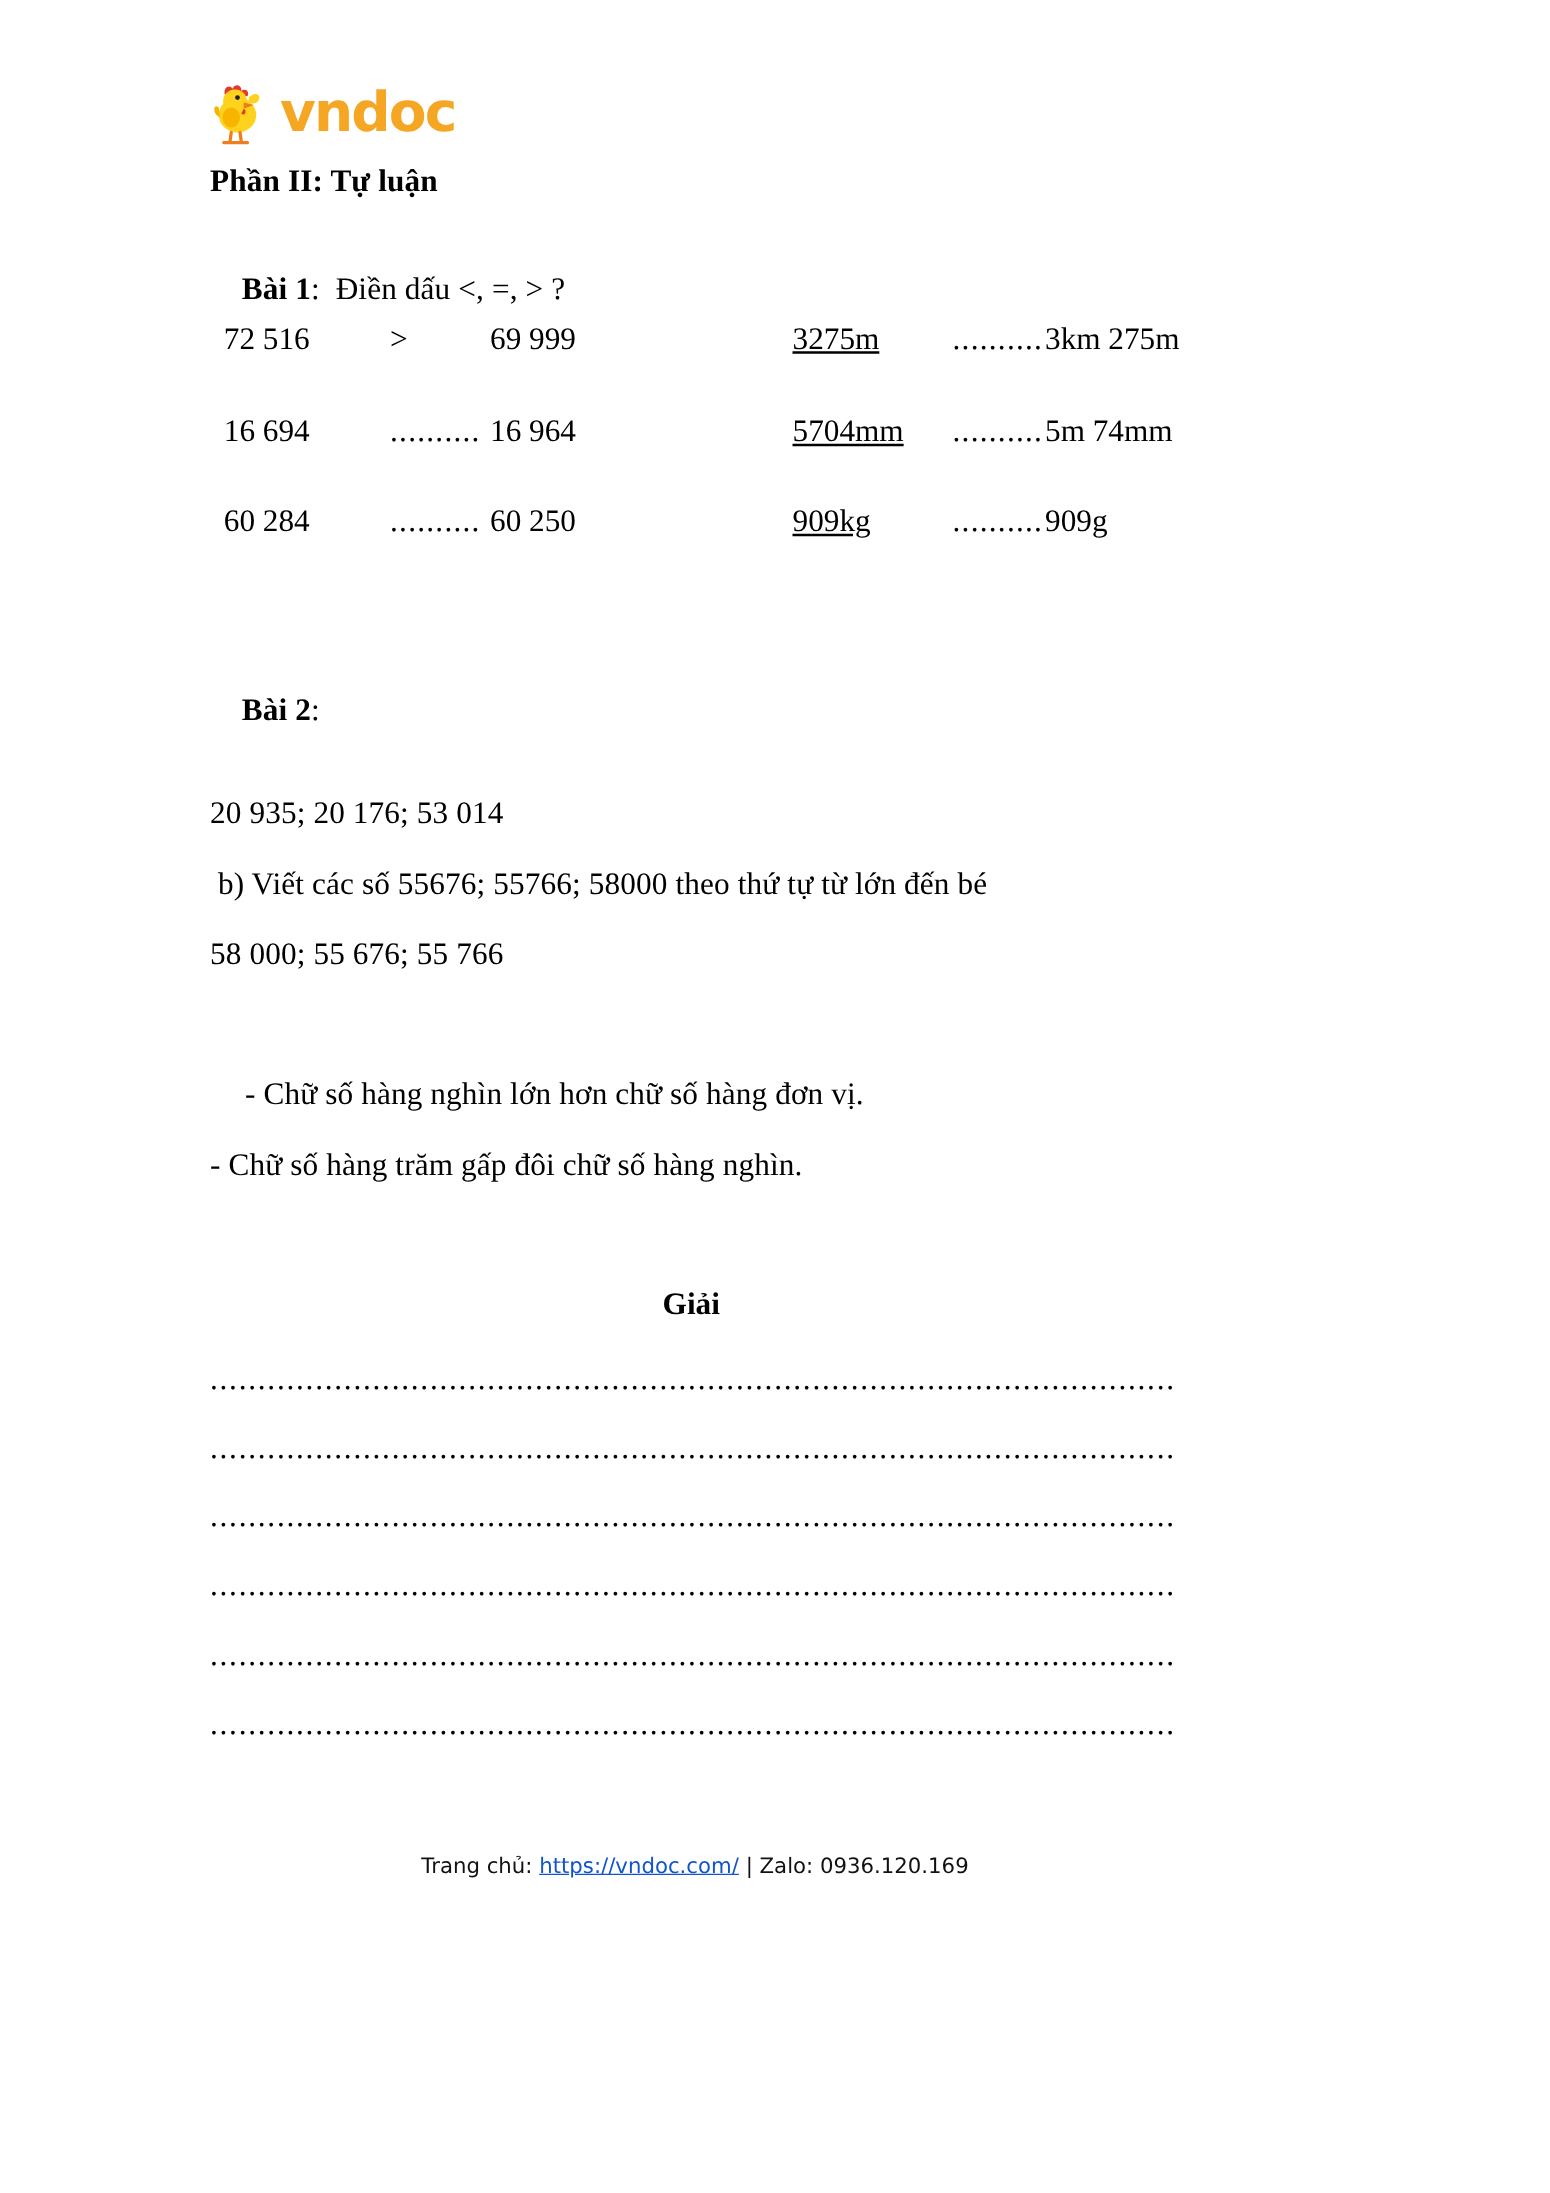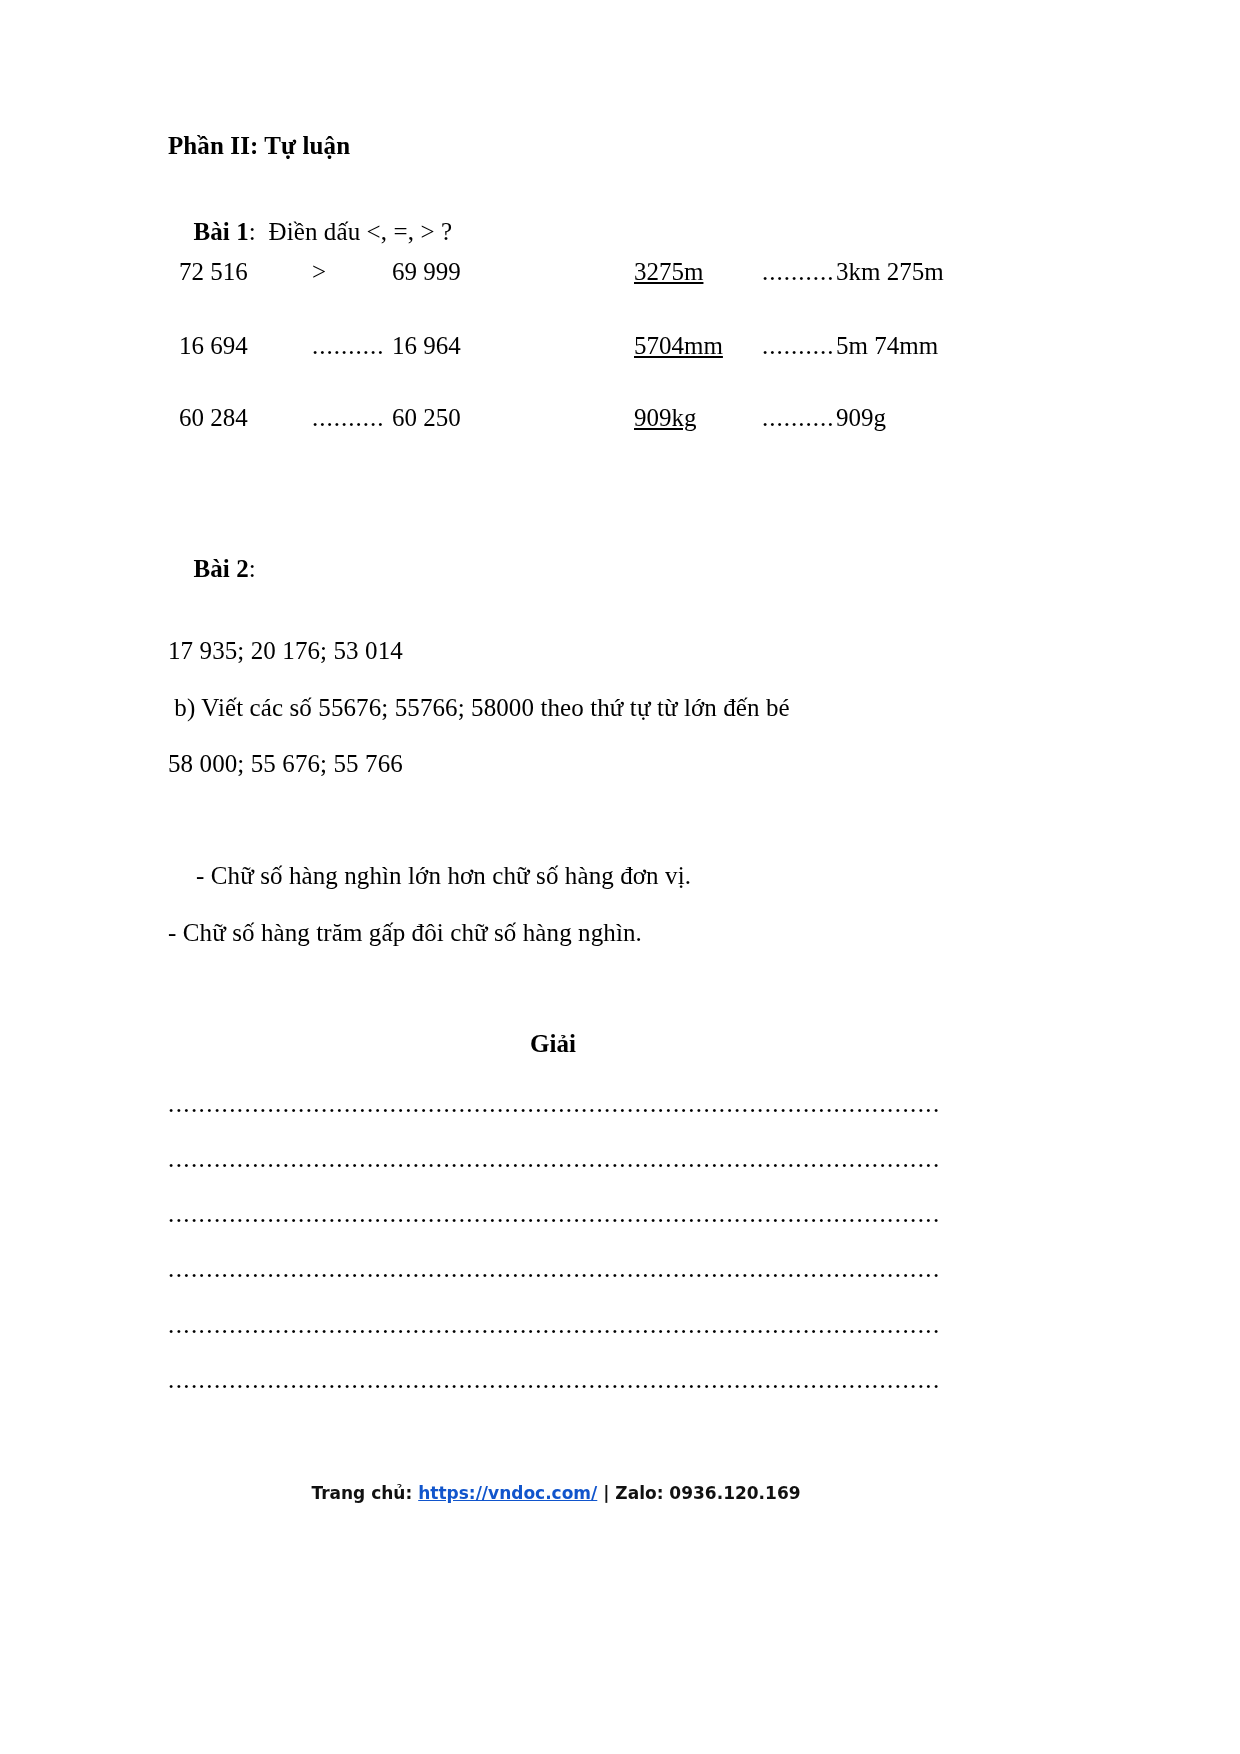--- a/index.html
+++ b/index.html
@@ -113,33 +113,60 @@
   
   .footer {
     position: absolute;
     left: 0;
     top: 1483px;
     width: 1112px;
     text-align: center;
     font-family: "DejaVu Sans", sans-serif;
     font-size: 17px;
     color: #111111;
-    font-weight: bold;
   }
   .footer a {
     color: #1155cc;
     text-decoration: underline;
   }
   .footer span { white-space: pre; }
 </style>
 </head>
 <body>
 
 <div class="page">
 
+  <div class="logo-block">
+    <span class="logo-mark">
+      <svg viewBox="0 0 52 54" width="52" height="54" xmlns="http://www.w3.org/2000/svg">
+
+        <path d="M12 12 C10 6, 16 3, 18 7 C20 2, 26 4, 25 9 C28 6, 32 9, 30 13 Z" fill="#e23b2e"></path>
+
+        <ellipse cx="22" cy="28" rx="15" ry="14" fill="#ffd21e"></ellipse>
+
+        <circle cx="20" cy="17" r="9.5" fill="#ffd21e"></circle>
+
+        <ellipse cx="17" cy="30" rx="7" ry="8" fill="#f7b500"></ellipse>
+
+        <path d="M7 22 C2 18, 2 28, 8 30 Z" fill="#f7b500"></path>
+
+        <path d="M27 18 L35 20 L27 23 Z" fill="#f07c1e"></path>
+
+        <path d="M27 23 C30 25, 28 29, 25 27 Z" fill="#e23b2e"></path>
+
+        <circle cx="22" cy="14" r="1.9" fill="#231f20"></circle>
+
+        <path d="M31 14 C36 9, 41 11, 39 16 C37 20, 32 19, 31 17 Z" fill="#ffd21e"></path>
+
+        <path d="M17 42 L16 49 M24 42 L25 49" stroke="#f07c1e" stroke-width="2.6" fill="none" stroke-linecap="round"></path>
+        <path d="M11 50 L21 50 M20 50 L30 50" stroke="#f07c1e" stroke-width="2.6" fill="none" stroke-linecap="round"></path>
+      </svg>
+    </span>
+    <span class="logo-word">vndoc</span>
+  </div>
 
   <div class="h-section" style="left:168px; top:132px;">Phần II: Tự luận</div>
 
   <div class="para" style="left:168px; top:190px;">
     <b>Bài 1</b><span class="reg">:  Điền dấu &lt;, =, &gt; ?</span>
   </div>
 
   <div class="cmp-row" style="top:258px;">
     <span class="cmp-cell c-left">72 516</span>
     <span class="cmp-cell c-sign">&gt;</span>
@@ -165,21 +192,21 @@
     <span class="cmp-cell c2-left">909kg</span>
     <span class="cmp-cell c2-sign dots-small">..........</span>
     <span class="cmp-cell c2-right">909g</span>
   </div>
 
   <div class="para" style="left:168px; top:527px;">
     <b>Bài 2</b><span class="reg">:</span>
   </div>
 
 
-  <div class="para" style="left:168px; top:637px;">17 935; 20 176; 53 014</div>
+  <div class="para" style="left:168px; top:637px;">20 935; 20 176; 53 014</div>
 
   <div class="para" style="left:168px; top:694px;"> b) Viết các số 55676; 55766; 58000 theo thứ tự từ lớn đến bé</div>
 
   <div class="para" style="left:168px; top:750px;">58 000; 55 676; 55 766</div>
 
 
   <div class="para" style="left:168px; top:862px;margin-left:28px;">- Chữ số hàng nghìn lớn hơn chữ số hàng đơn vị.</div>
   <div class="para" style="left:168px; top:919px;">- Chữ số hàng trăm gấp đôi chữ số hàng nghìn.</div>
 
   <div class="center-head" style="top:1030px;">Giải</div>

